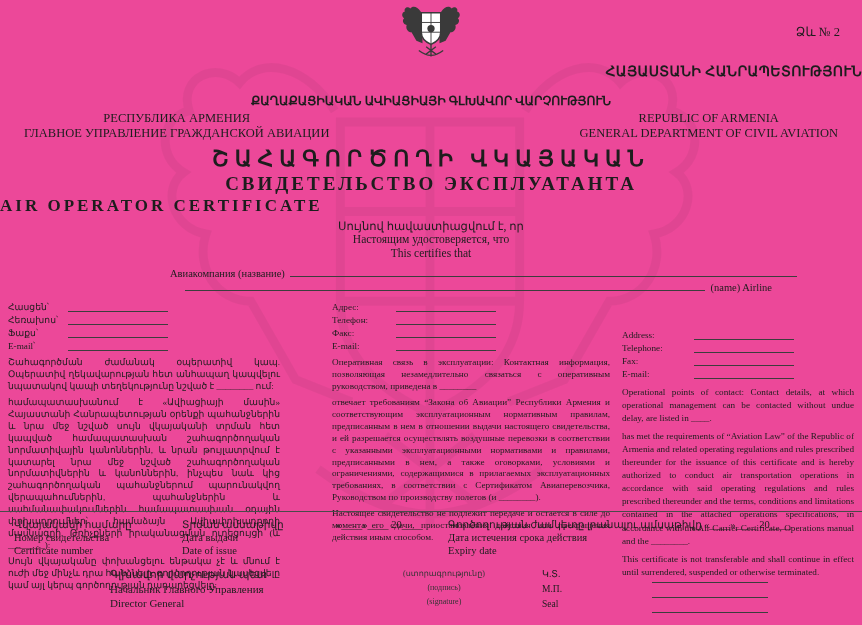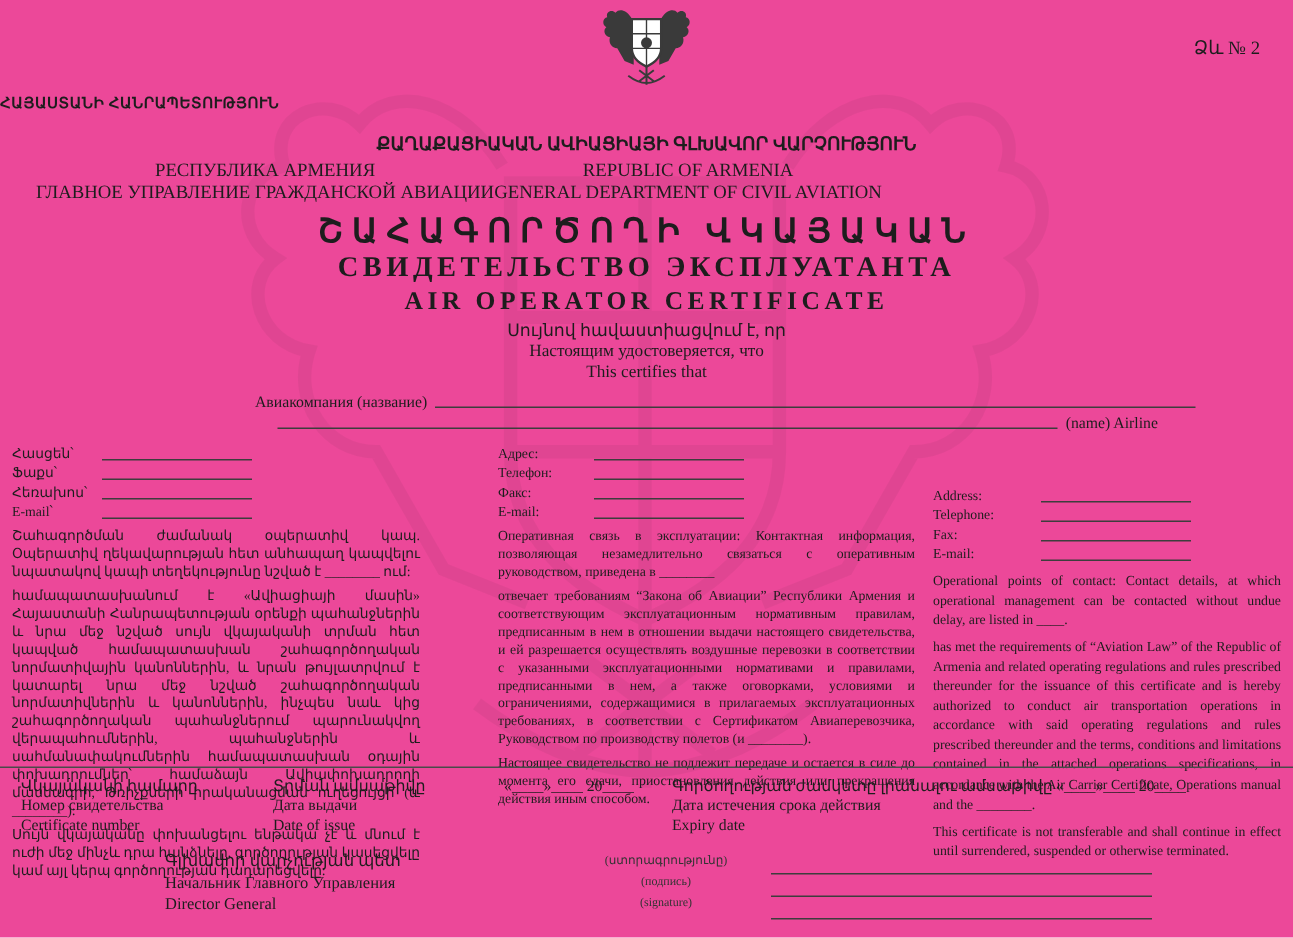--- a/index.html
+++ b/index.html
@@ -2,27 +2,27 @@
 <html><head>
 <meta charset="utf-8">
 <style>
   html,body{margin:0;padding:0;background:#ffffff;}
   #page{position:relative;width:862px;height:625px;background:#ec4899;
         font-family:Liberation Serif, serif;color:#1d1d1d;overflow:hidden;}
   .wm{position:absolute;left:150px;top:30px;opacity:0.05;pointer-events:none;z-index:0;}
   .content{position:relative;z-index:1;}
   .form-no{position:absolute;top:24px;right:22px;font-size:12.5px;z-index:2;}
   .emblem-wrap{display:flex;justify-content:center;padding-top:3px;height:58px;}
-  .h-arm1{text-align:left;font-size:10px;font-weight:bold;letter-spacing:.4px;margin-top:2px;}
+  .h-arm1{text-align:right;font-size:14px;font-weight:bold;letter-spacing:.4px;margin-top:2px;}
   .h-arm2{text-align:center;font-size:12.3px;font-weight:bold;margin-top:14px;}
-  .bilingual{display:flex;padding:0 24px;margin-top:2px;}
+  .bilingual{display:flex;justify-content:space-between;padding:0 24px;margin-top:2px;}
   .bilingual .blk{text-align:center;font-size:12.5px;line-height:1.18;}
   .t1{text-align:center;font-size:22px;font-weight:bold;letter-spacing:6px;margin-top:5px;}
   .t2{text-align:center;font-size:19px;font-weight:600;letter-spacing:3px;margin-top:1px;}
-  .t3{text-align:center;font-size:17px;font-weight:600;letter-spacing:3px;margin-top:1px;}
+  .t3{font-size:17px;font-weight:600;letter-spacing:3px;margin-top:1px;}
   .cert{text-align:center;font-size:11.5px;line-height:1.2;margin-top:4px;}
   .cert div{margin:0;}
   .name-sec{padding:0 20px;margin-top:4px;font-size:10.5px;}
   .name-row{display:flex;align-items:flex-end;height:14px;}
   .fill{flex:1;border-bottom:1px solid #3d3d3d;margin:0 5px 2px 5px;}
   .sp70{width:70px;} .sp150{width:150px;} .sp160{width:160px;} .sp40{width:40px;}
   .cols{display:flex;padding:0 8px;margin-top:8px;gap:12px;}
   .col{font-size:9.2px;line-height:1.3;}
   .col-l{width:272px;} .col-m{width:278px;margin-left:40px;} .col-r{flex:1;line-height:1.42;margin-top:28px;}
   .crow{display:flex;align-items:flex-end;height:13px;}
@@ -117,25 +117,25 @@
     </div>
 
     <div class="cols">
 
       <div class="col col-l">
         <div class="crow">
             <span class="clabel">Հասցեն՝</span>
             <span class="cline"></span>
           </div>
         <div class="crow">
+            <span class="clabel">Հեռախոս՝</span>
+            <span class="cline"></span>
+          </div>
+        <div class="crow">
             <span class="clabel">Ֆաքս՝</span>
-            <span class="cline"></span>
-          </div>
-        <div class="crow">
-            <span class="clabel">Հեռախոս՝</span>
             <span class="cline"></span>
           </div>
         <div class="crow">
             <span class="clabel">E-mail՝</span>
             <span class="cline"></span>
           </div>
         <p>Շահագործման ժամանակ օպերատիվ կապ. Օպերատիվ ղեկավարության հետ անհապաղ կապվելու նպատակով կապի տեղեկությունը նշված է ________ ում:</p>
         <p>համապատասխանում է «Ավիացիայի մասին» Հայաստանի Հանրապետության օրենքի պահանջներին և նրա մեջ նշված սույն վկայականի տրման հետ կապված համապատասխան շահագործողական նորմատիվային կանոններին, և նրան թույլատրվում է կատարել նրա մեջ նշված շահագործողական նորմատիվներին և կանոններին, ինչպես նաև կից շահագործողական պահանջներում պարունակվող վերապահումներին, պահանջներին և սահմանափակումներին համապատասխան օդային փոխադրումներ՝ համաձայն Ավիափոխադրողի մասնագրի, Թռիչքների իրականացման ուղեցույցի (և ________):</p>
         <p>Սույն վկայականը փոխանցելու ենթակա չէ և մնում է ուժի մեջ մինչև դրա հանձնելը, գործողության կասեցվելը կամ այլ կերպ գործողության դադարեցվելը:</p>
       </div>
@@ -213,20 +213,25 @@
         <div class="f-stack sig-name">
           <div>Գլխավոր վարչության պետ</div>
           <div>Начальник Главного Управления</div>
           <div>Director General</div>
         </div>
         <div class="f-stack sig-cap">
           <div>(ստորագրությունը)</div>
           <div>(подпись)</div>
           <div>(signature)</div>
         </div>
+        <div class="f-stack sig-seal">
+          <div>Կ.Տ.</div>
+          <div>М.П.</div>
+          <div>Seal</div>
+        </div>
         <div class="sig-lines">
           <div></div>
           <div></div>
           <div></div>
         </div>
       </div>
     </div>
 
   </div>
 </div>

